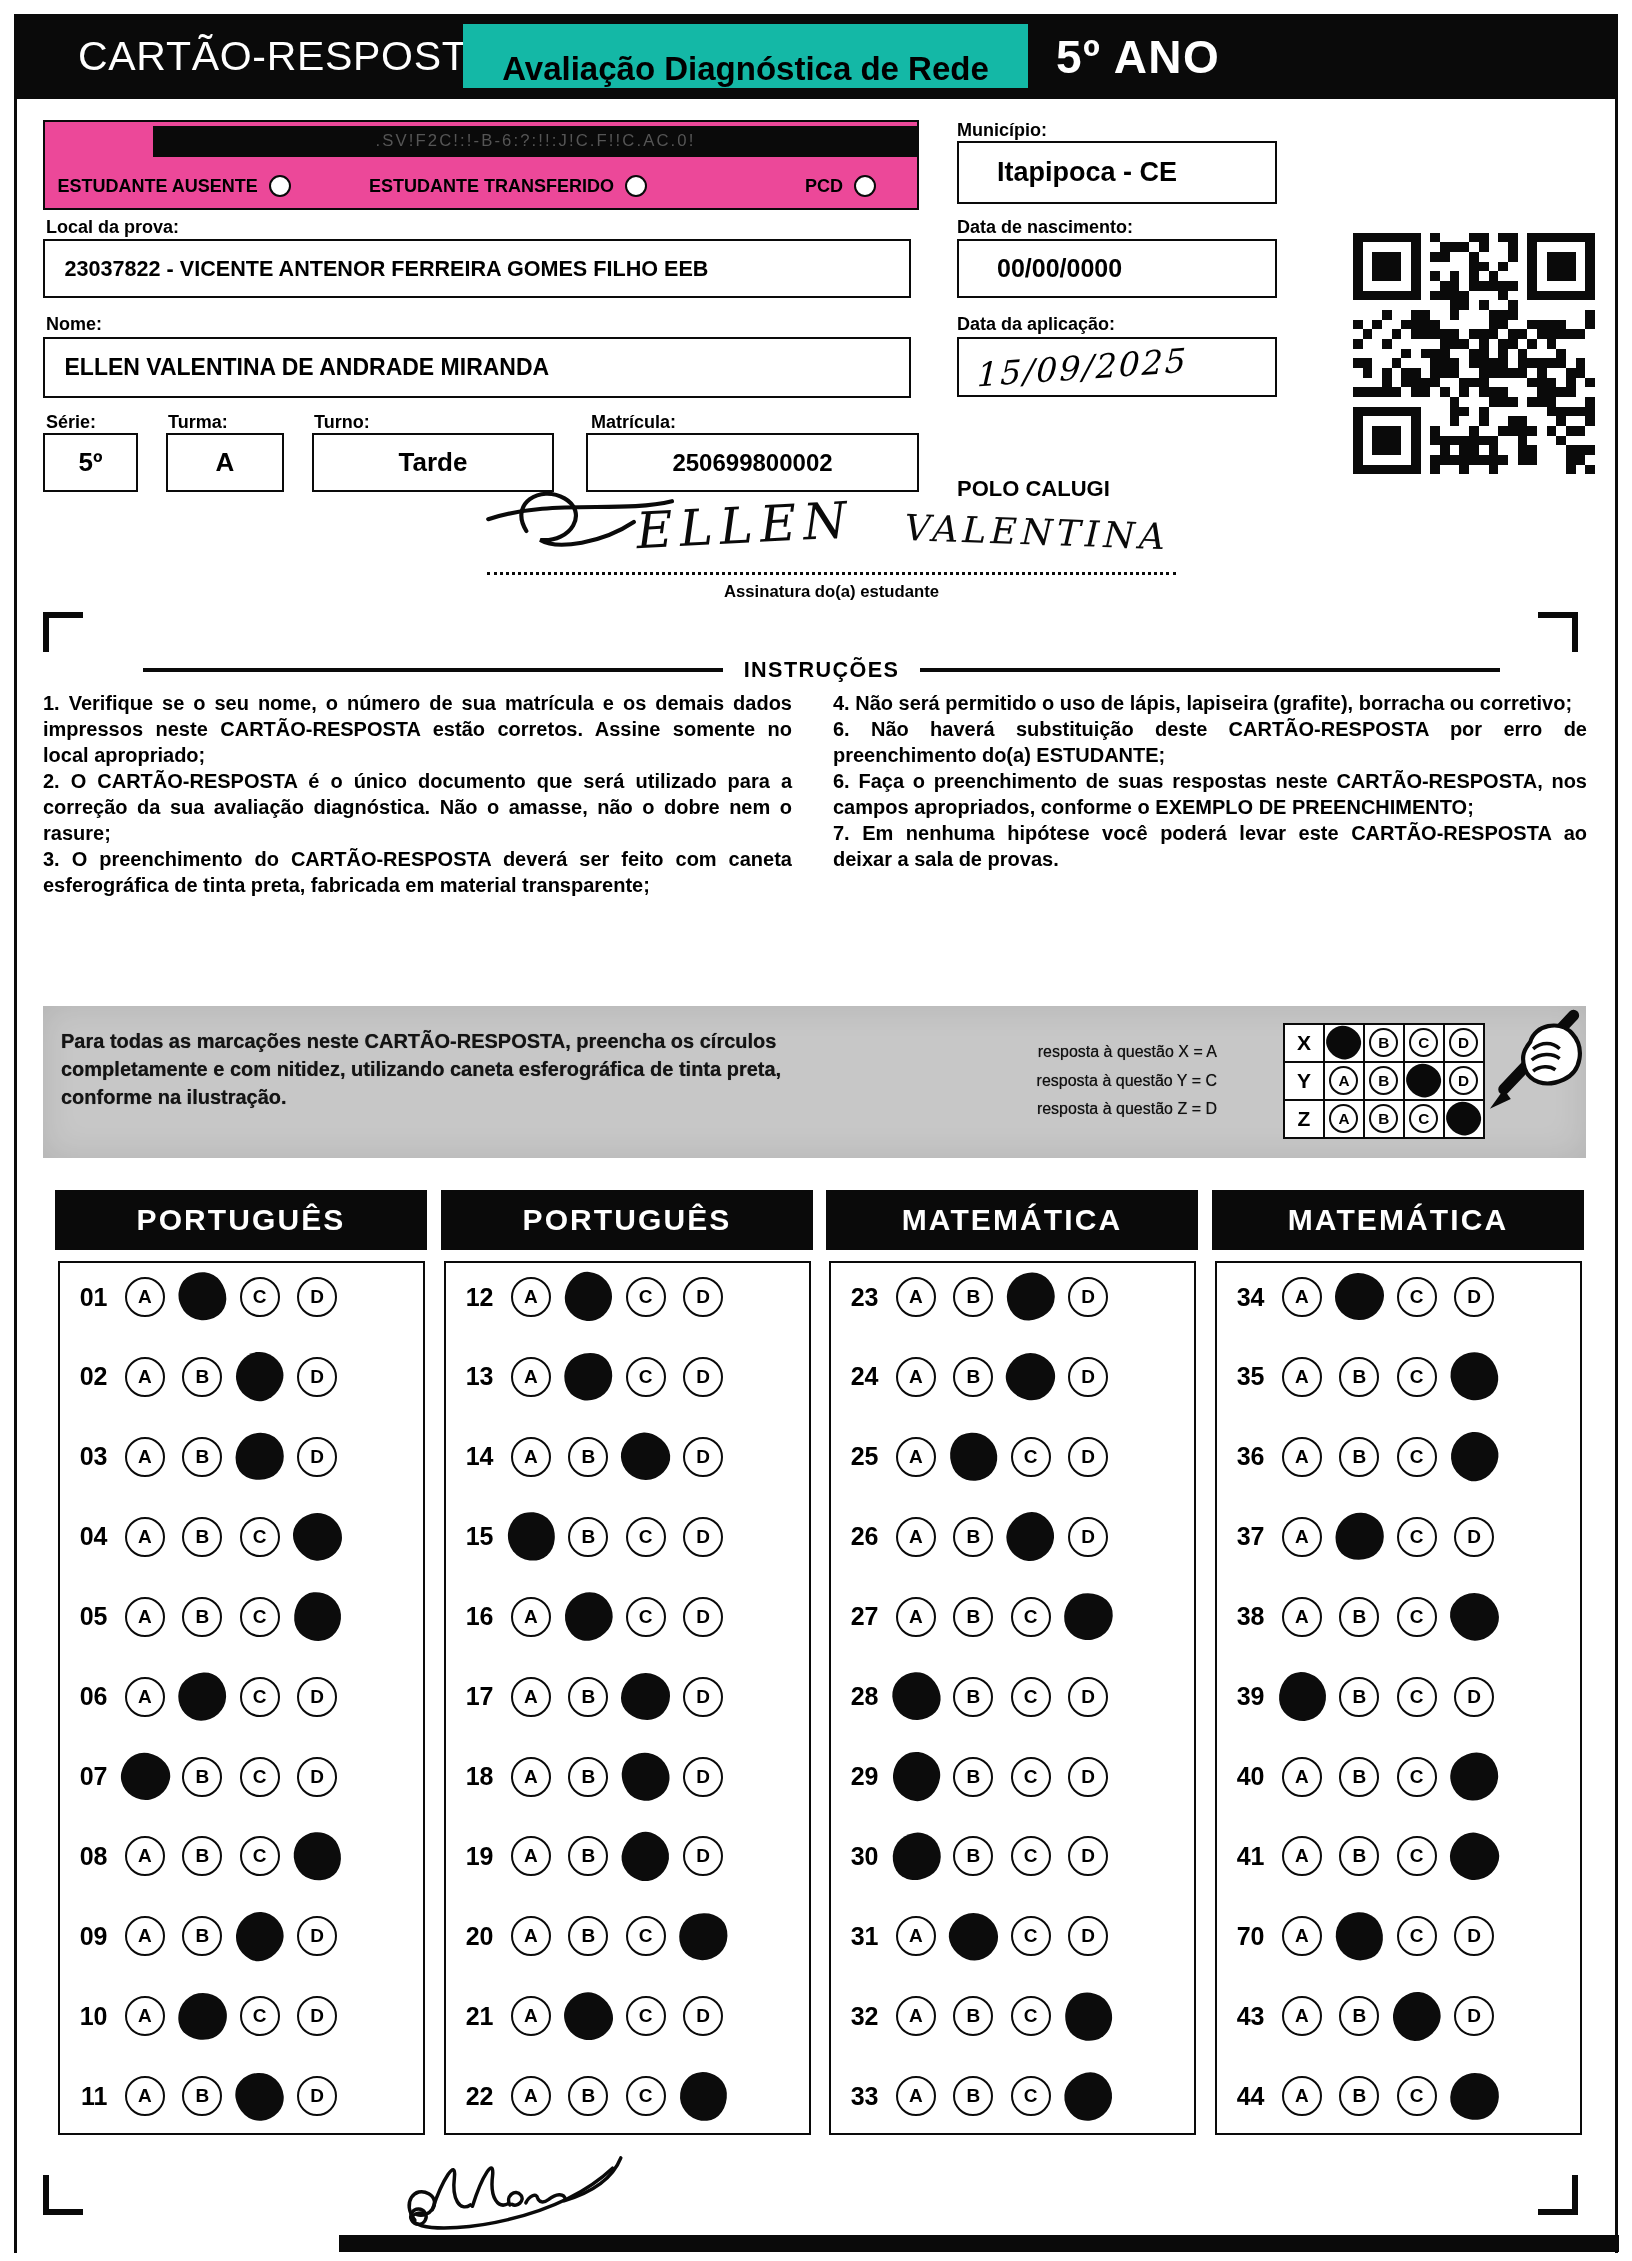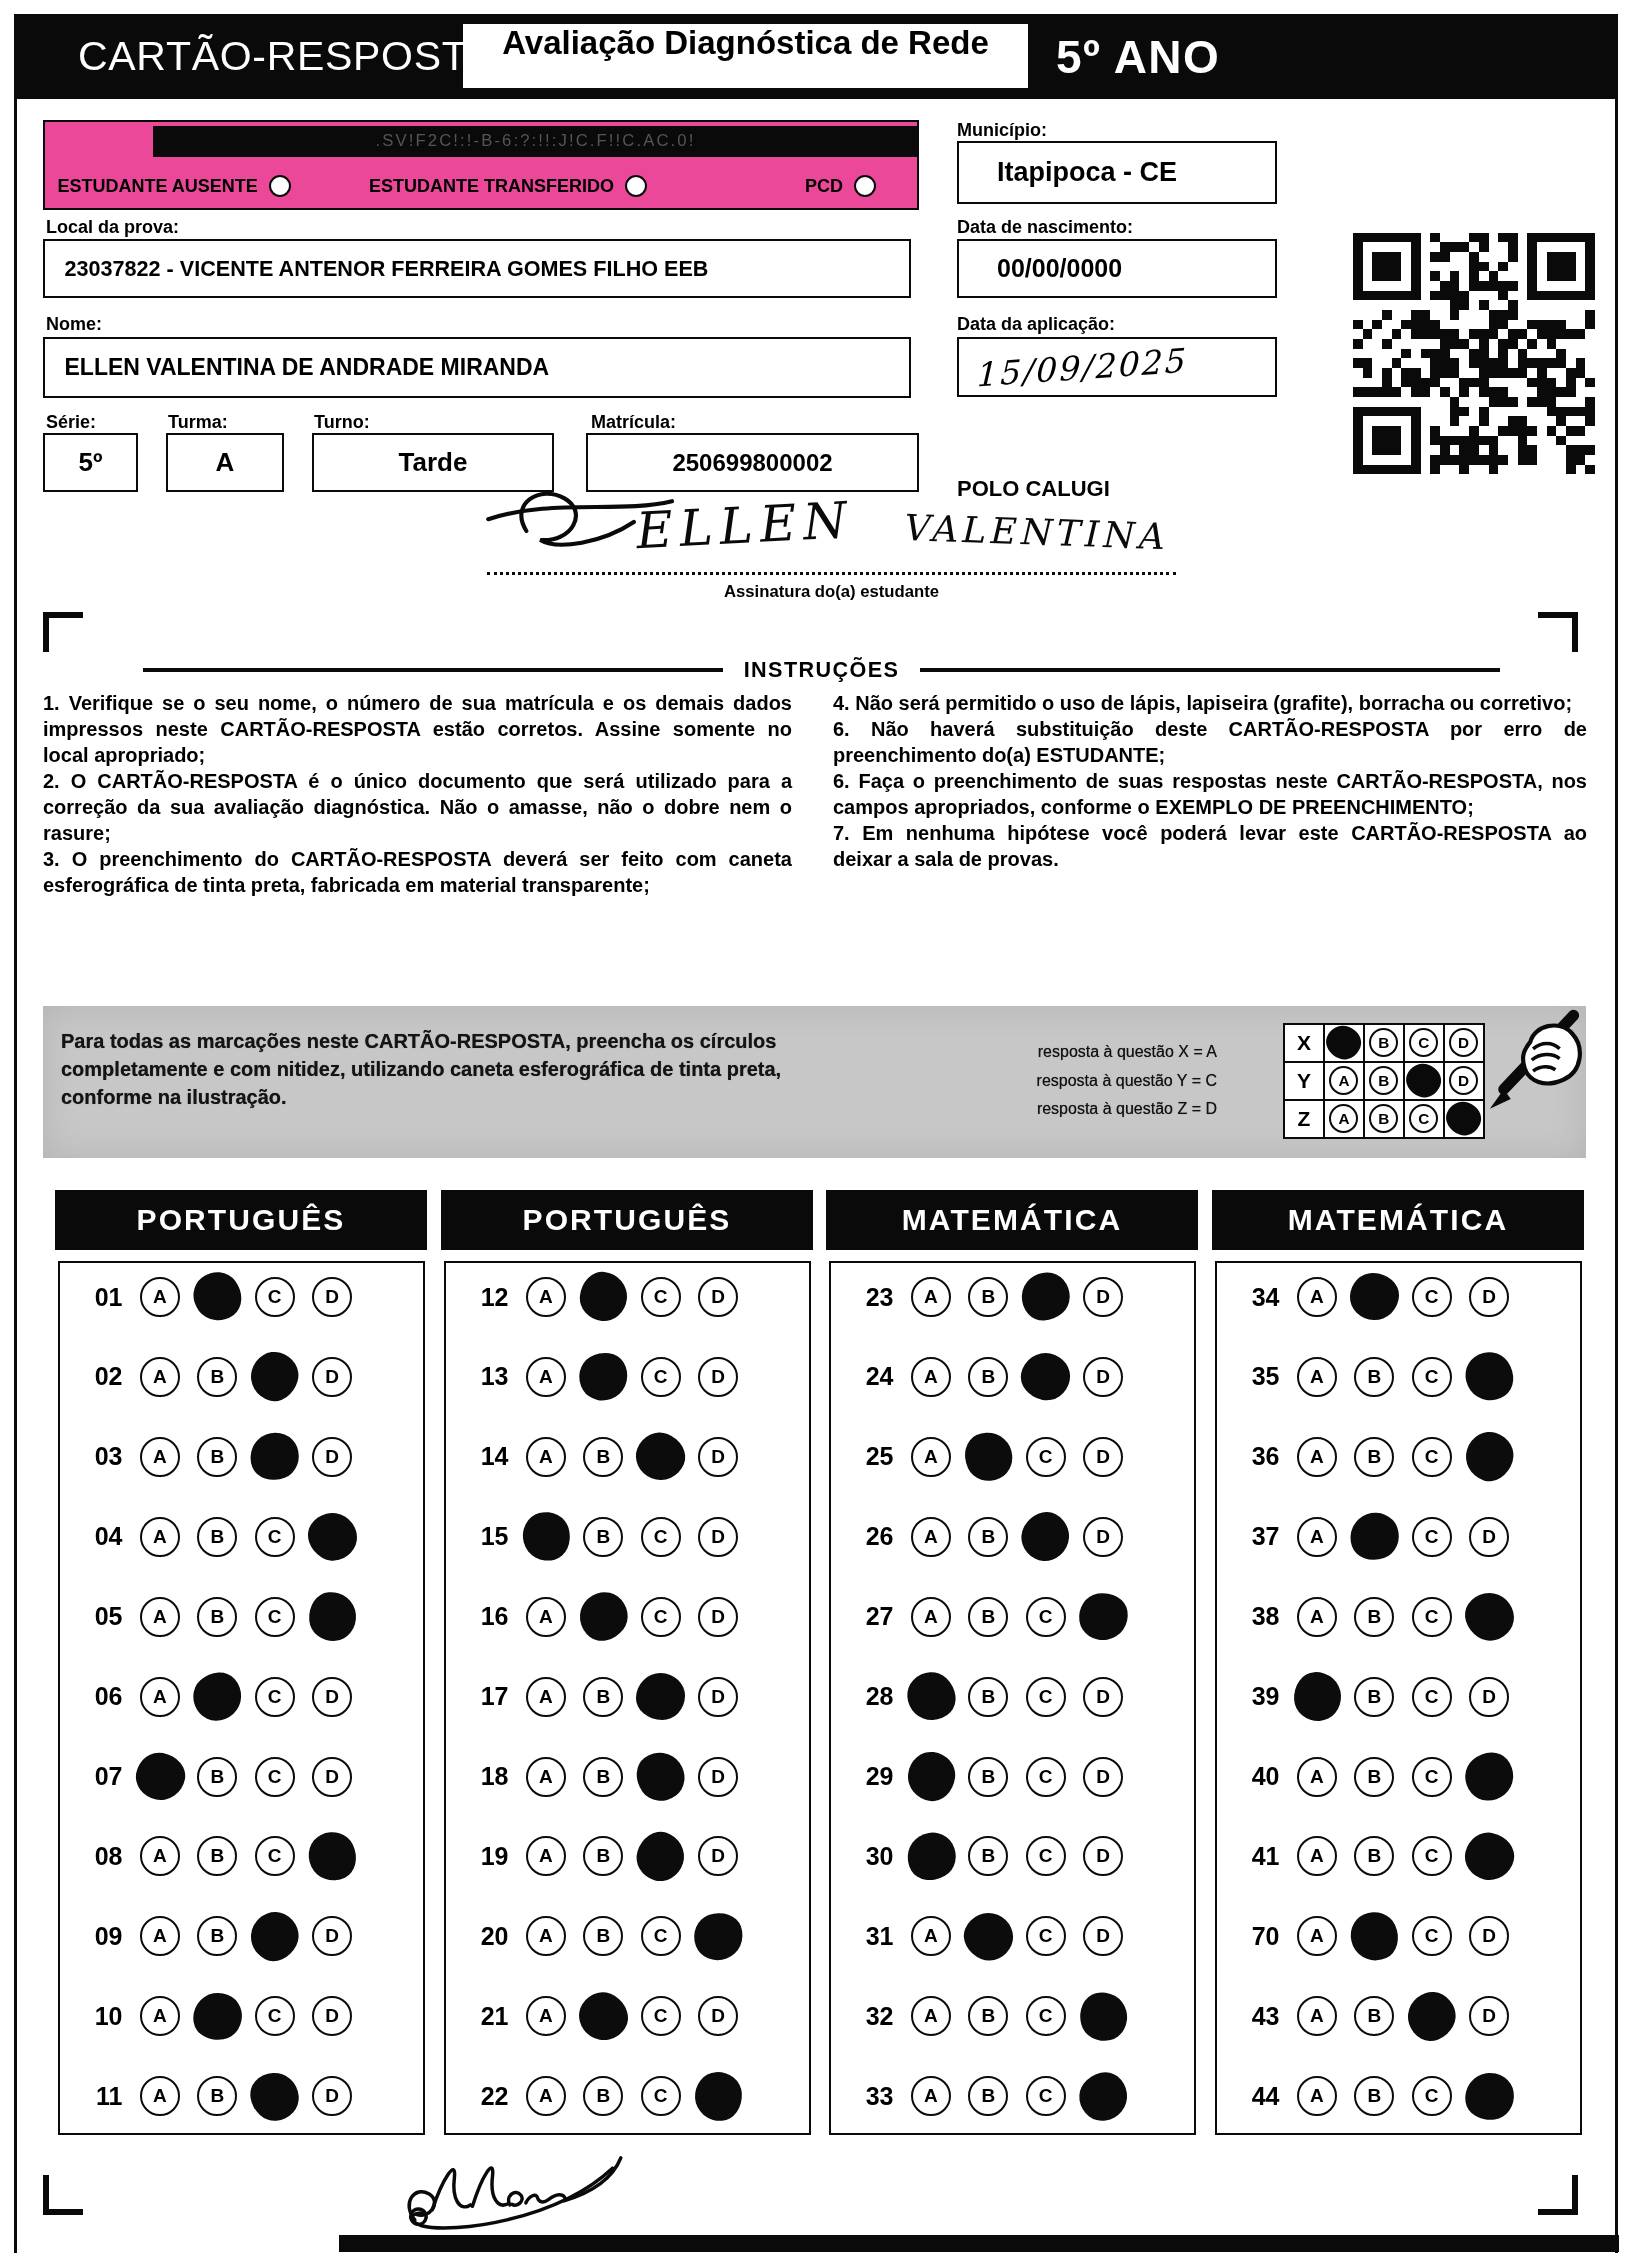--- a/index.html
+++ b/index.html
@@ -7,21 +7,21 @@
   html,body{background:#fff}
   body{width:1632px;height:2261px;position:relative;font-family:"Liberation Sans",sans-serif;color:#000;overflow:hidden}
   .abs{position:absolute}
 
   
   .side-frame{position:absolute;left:14px;top:14px;width:1604px;height:2239px;border-left:3.5px solid #0a0a0a;border-right:3.5px solid #0a0a0a;pointer-events:none}
 
   
   .top-bar{position:absolute;left:14px;top:14px;width:1604px;height:85px;background:#0a0a0a}
   .card-title{position:absolute;left:64px;top:0;height:85px;display:flex;align-items:center;color:#fff;font-size:41px;letter-spacing:0.7px}
-  .assessment-box{position:absolute;left:449px;top:10.4px;width:565px;height:64px;background:#ffffff;display:flex;align-items:flex-start;justify-content:center}
+  .assessment-box{position:absolute;left:449px;top:10.4px;width:565px;height:64px;background:#14b8a6;display:flex;align-items:flex-end;justify-content:center}
   .assessment-box span{font-size:33px;font-weight:bold}
   .grade{position:absolute;left:1042px;top:0;height:85px;display:flex;align-items:center;color:#fff;font-size:46px;font-weight:bold;letter-spacing:1.4px}
 
   
   .status-box{position:absolute;left:43px;top:120px;width:876px;height:90px;border:2.8px solid #0a0a0a;background:#ec4899}
   .overprint{position:absolute;left:108px;top:3.5px;width:765px;height:31px;background:#0a0a0a;color:#555;font-size:16.7px;letter-spacing:2.1px;display:flex;align-items:center;justify-content:center;overflow:hidden;white-space:nowrap}
   .chk-group{position:absolute;top:53px;display:flex;align-items:center;gap:11px}
   .chk-label{font-size:18px;font-weight:bold}
   .chk{width:22px;height:22px;border:2.8px solid #0a0a0a;border-radius:50%;background:#fff}
 
@@ -66,21 +66,21 @@
   .ex-row:first-child .ex-cell{margin-top:0}
   .ex-letter{font-size:21px;font-weight:bold}
   .ex-bubble{width:29px;height:29px;border:2.1px solid #0a0a0a;border-radius:50%;display:flex;align-items:center;justify-content:center;font-size:15.3px;font-weight:bold;background:#fff}
   .ex-fill{width:35px;height:33px;background:#0a0a0a;border-radius:48% 52% 45% 55% / 52% 46% 54% 48%;transform:rotate(20deg)}
 
   
   .answer-col{position:absolute;top:1190px;width:372px}
   .answer-header{height:60px;background:#0a0a0a;color:#fff;display:flex;align-items:center;justify-content:center;font-size:30px;font-weight:bold;letter-spacing:2.1px}
   .answer-box{width:367px;height:874px;border:2.8px solid #0a0a0a;margin:11px auto 0;background:#fff}
   .answer-grid{display:flex;flex-direction:column;justify-content:space-between;height:100%;padding:14px 0 16.7px}
-  .answer-row{display:flex;align-items:center;gap:17.4px;padding-left:21px}
+  .answer-row{display:flex;align-items:center;gap:17.4px;padding-left:6px}
   .q-num{width:42px;font-size:25px;font-weight:bold;text-align:right}
   .bubble{position:relative;width:40px;height:40px;border:2.8px solid #0a0a0a;border-radius:50%;display:flex;align-items:center;justify-content:center;background:#fff;flex:0 0 auto}
   .bubble-letter{font-size:19px;font-weight:bold}
   .bubble.filled .bubble-letter{visibility:hidden}
   .blob{position:absolute;left:-6.3px;top:-5.6px;width:49px;height:47px;background:#0c0c0c;border-radius:46% 54% 50% 50% / 52% 46% 54% 48%}
 
   
   .handwrite-date{display:inline-block;font-family:"DejaVu Serif",serif;font-style:italic;font-size:33px;font-weight:normal;letter-spacing:2.1px;transform:rotate(-4deg) skewX(-6deg);margin-left:18px}
 
   

